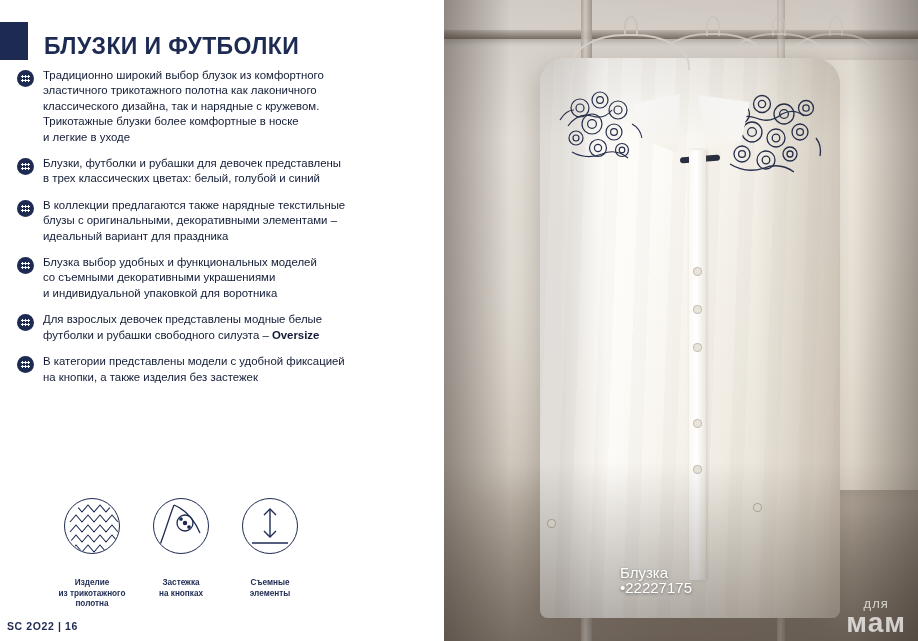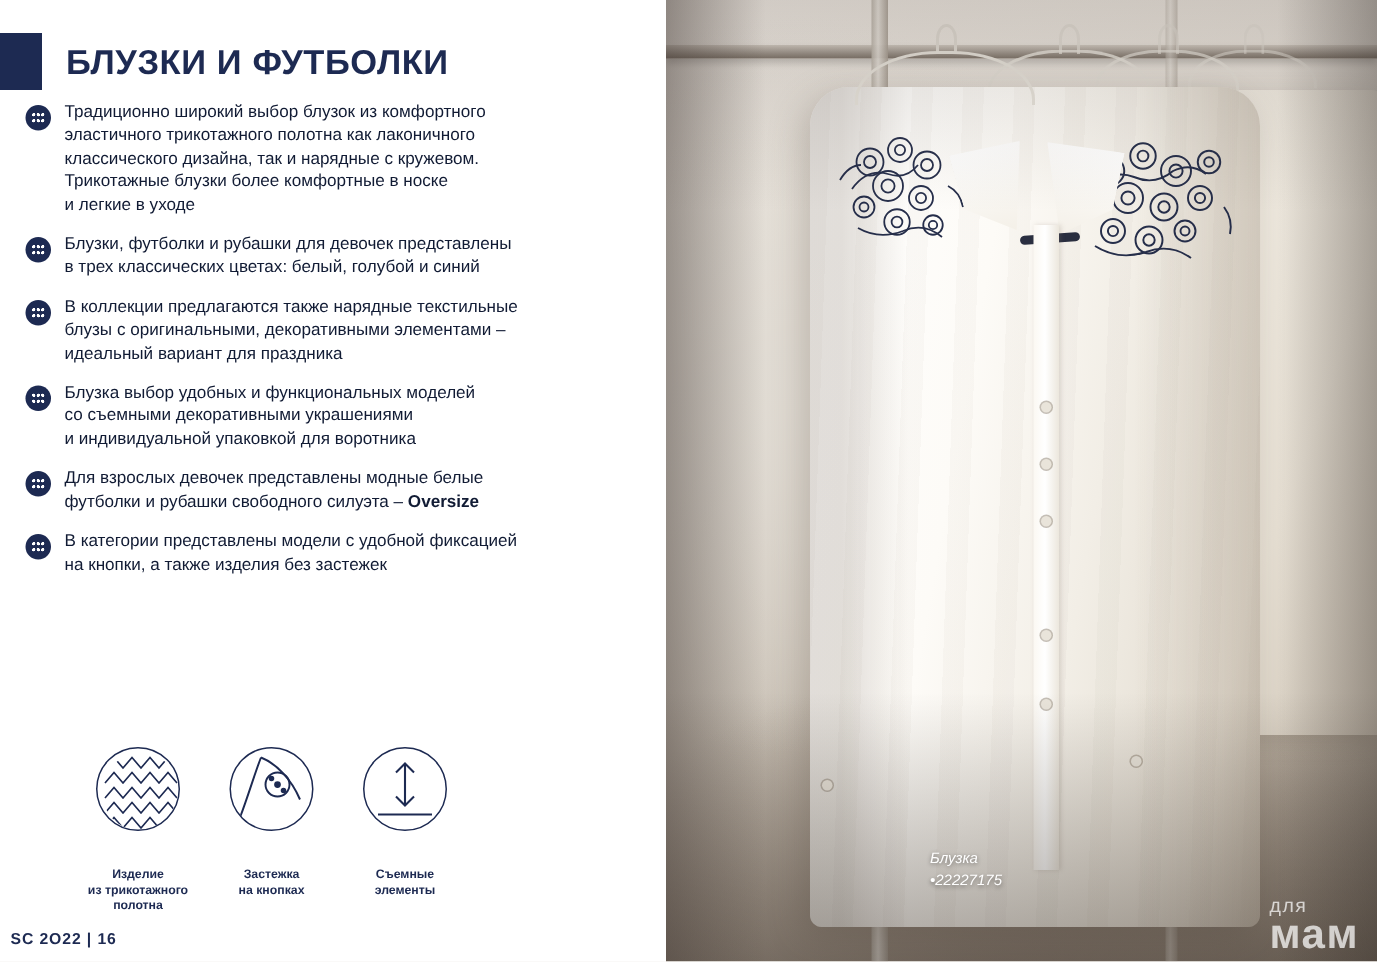--- a/index.html
+++ b/index.html
@@ -24,21 +24,21 @@
     height: 641px;
     padding: 0;
     background: #ffffff;
     flex: 0 0 444px;
   }
 
   .title-block {
     position: absolute;
     left: 0; top: 22px;
     display: flex;
-    align-items: center;
+    align-items: flex-end;
   }
   .title-bar {
     width: 28px;
     height: 38px;
     background: #1d2a52;
     margin-right: 16px;
   }
   .title-text {
     font-size: 23px;
     font-weight: bold;
@@ -308,30 +308,29 @@
     position: absolute;
     opacity: 0.95;
   }
   .emb svg { display: block; }
 
   .caption {
     position: absolute;
     left: 176px;
     bottom: 46px;
     color: #ffffff;
-    font-size: 10px;
+    font-size: 15px;
     line-height: 15px;
     text-shadow: 0 1px 3px rgba(0,0,0,0.45);
-    font-style: italic;
   }
   .watermark {
     position: absolute;
     right: 12px;
     bottom: 6px;
-    text-align: left;
+    text-align: center;
     color: rgba(255,255,255,0.72);
     line-height: 0.9;
   }
   .watermark .w1 { font-size: 13px; letter-spacing: 1px; }
   .watermark .w2 { font-size: 28px; font-weight: bold; letter-spacing: 1px; }
 </style>
 </head>
 <body>
 
 <div class="page">

